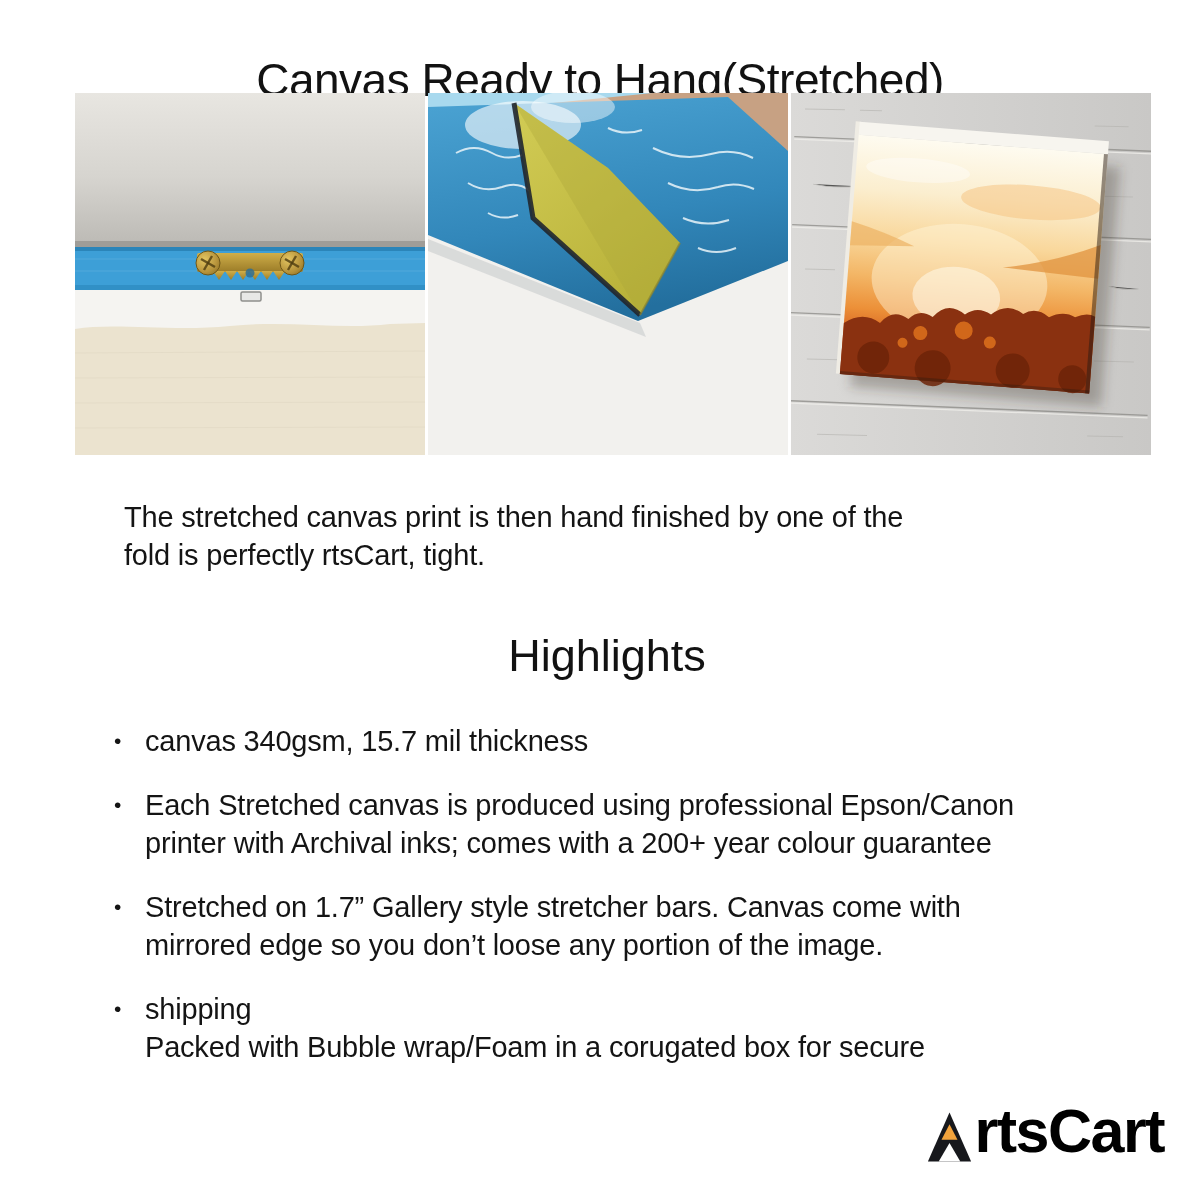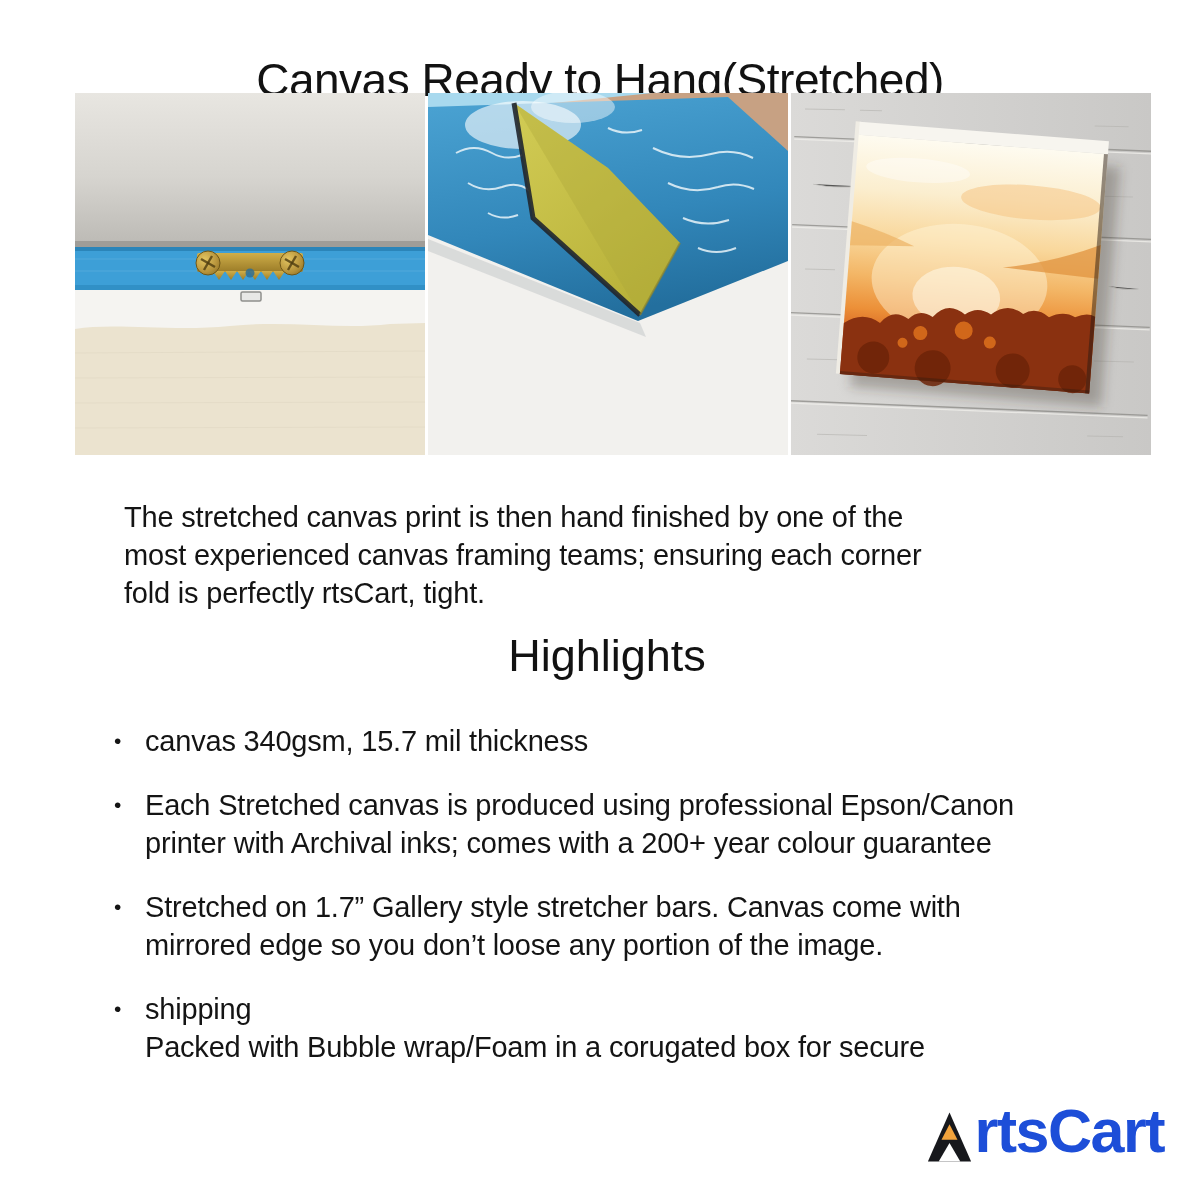--- a/index.html
+++ b/index.html
@@ -52,21 +52,21 @@
     letter-spacing:-0.2px;
     white-space:pre-wrap;
   }
   .brand-logo{
     position:absolute;top:1101px;right:36px;
     display:flex;align-items:flex-end;
     color:#17181c;
   }
   .logo-text{
     font-size:61px;font-weight:700;letter-spacing:-1.5px;
-    line-height:1;color:#1d4ed8;
+    line-height:1;color:#000000;
   }
   .logo-a-svg{display:block;margin-right:1px;}
 </style>
 </head>
 <body>
 
 <div class="page">
 
   <h1 class="title">Canvas Ready to Hang(Stretched)</h1>
 
@@ -235,21 +235,20 @@
             <circle cx="118" cy="255" r="5"></circle>
         </g>
         <rect x="304" y="51" width="4" height="240" fill="rgba(40,25,18,0.5)"></rect>
         <rect x="58" y="288" width="250" height="3" fill="rgba(40,25,18,0.35)"></rect>
       </g>
     </svg>
   </div>
 
   <div class="description">
     <div class="desc-line">The stretched canvas print is then hand finished by one of the</div>
-    <div class="desc-line">most experienced canvas framing teams; ensuring each corner</div>
     <div class="desc-line">fold is perfectly rtsCart, tight.</div>
   </div>
 
   <h2 class="highlights-heading" style="margin:0;">Highlights</h2>
 
   <ul class="highlights-list">
     <li class="highlight-item">
       <span class="bullet-dot">•</span>
       <span class="hl-lines">
         <span class="hl-line" style="display:block">canvas 340gsm, 15.7 mil thickness</span>

